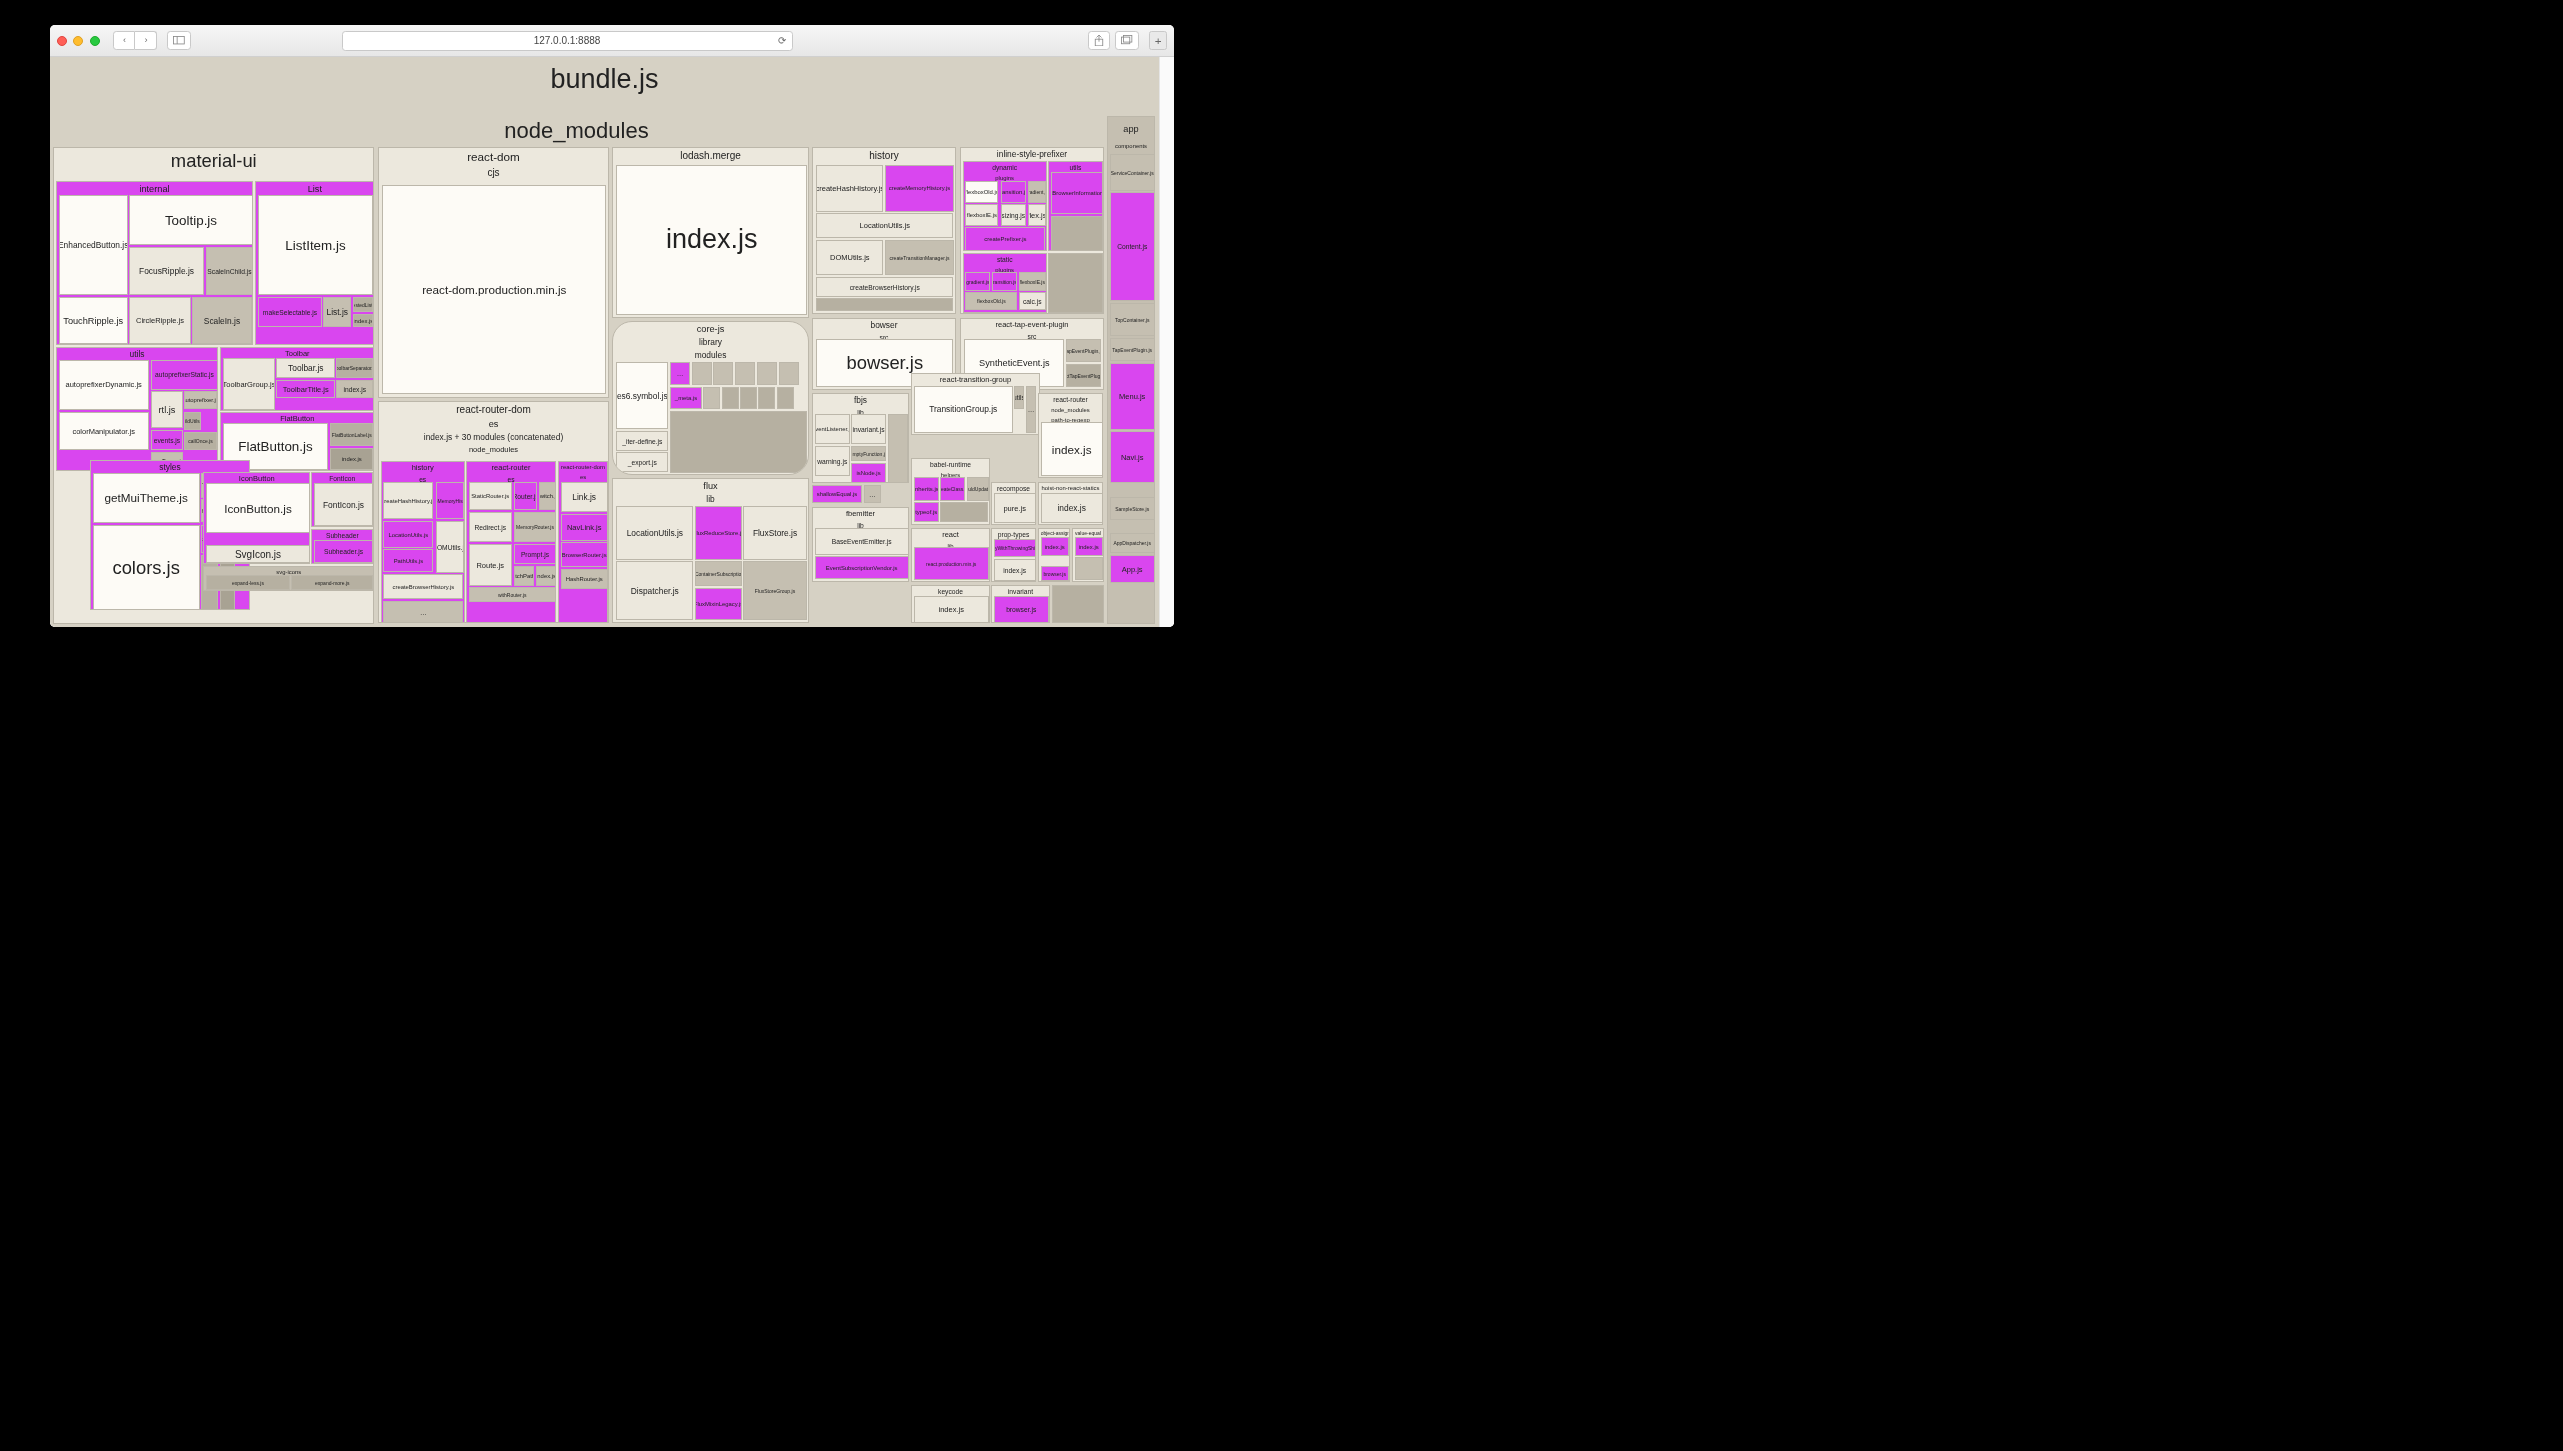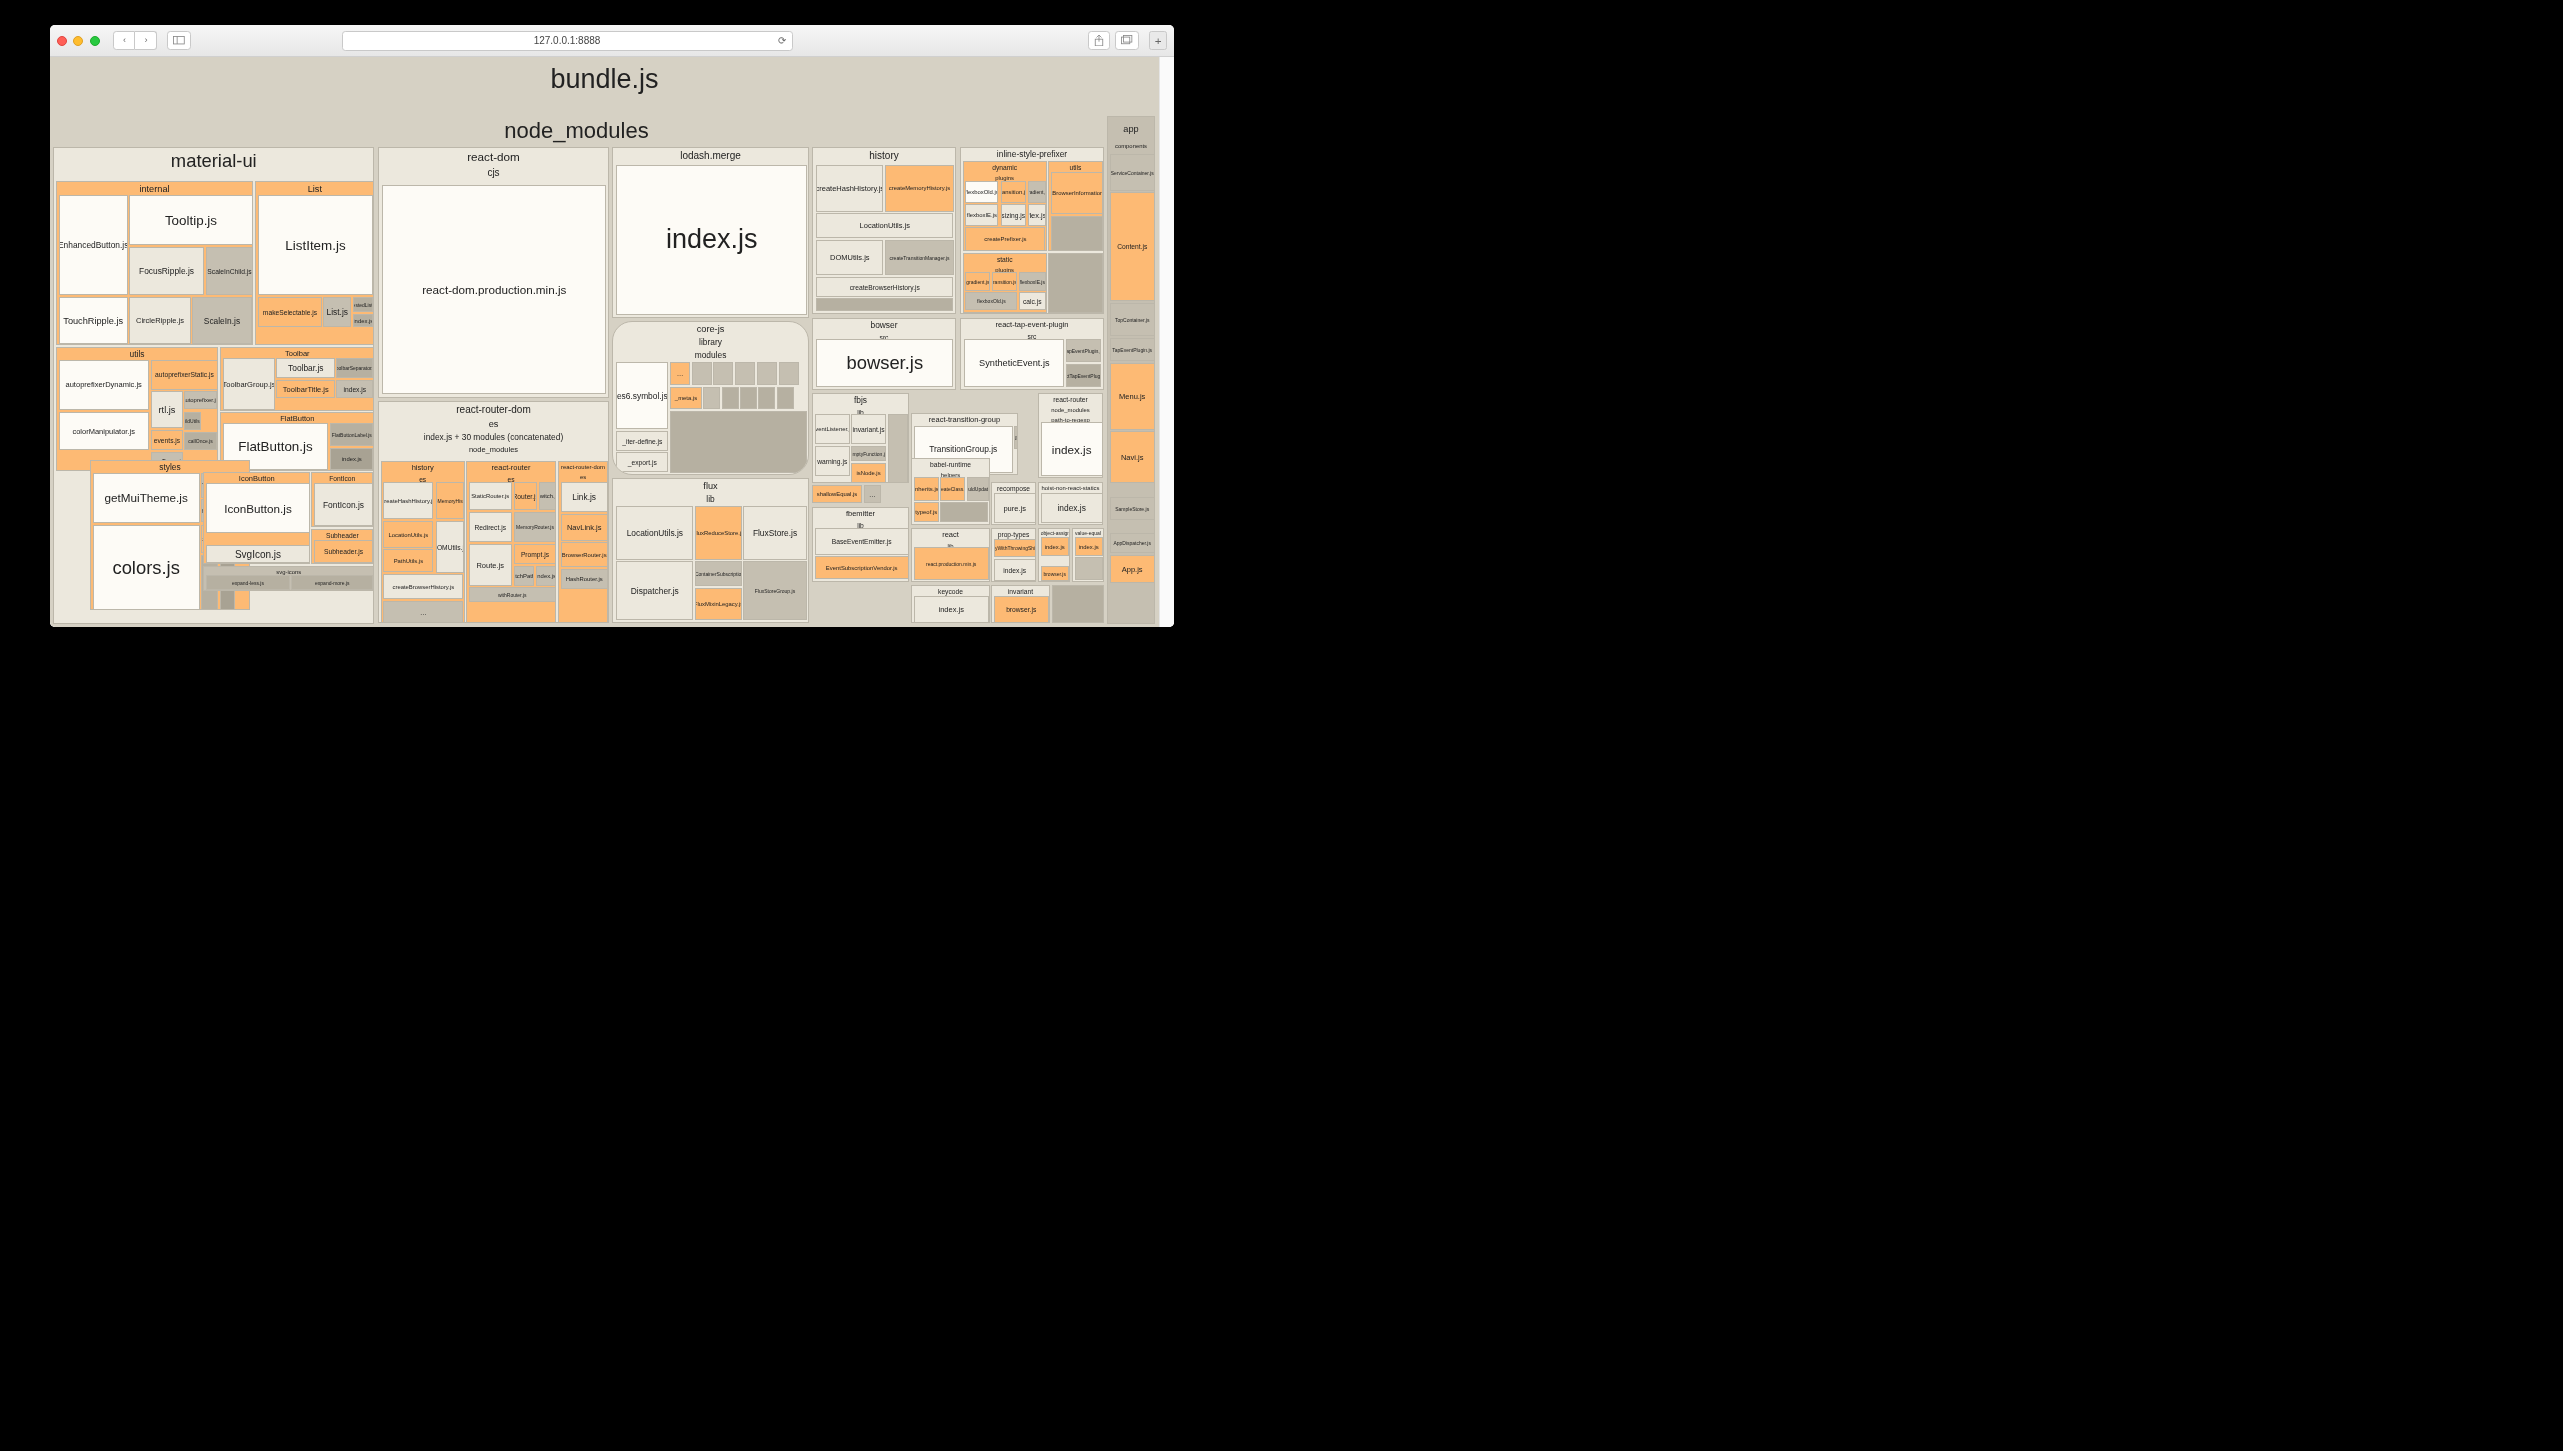--- a/index.html
+++ b/index.html
@@ -80,21 +80,21 @@
     line-height:1.15;
   }
   .leaf {
     display:flex; align-items:center; justify-content:center;
     text-align:center; color:#222; overflow:hidden;
     white-space:nowrap;
   }
   
   .s0 { background:#fdfbf6; }
   .s1 { background:#ece8dd; }
-  .s2 { background:#fdba74; }
+  .s2 { background:#d946ef; }
   .s3 { background:#c5bfb1; }
   .s4 { background:#b6b0a1; }
   .s5 { background:#a8a293; }
 
   .fs32 { font-size:27px; }
   .fs26 { font-size:22px; }
   .fs22 { font-size:18.4px; }
   .fs16 { font-size:13.4px; }
   .fs14 { font-size:11.7px; }
   .fs12 { font-size:10px; }
@@ -400,21 +400,21 @@
         <div class="node leaf s1 fs8" style="left:38px;top:20px;width:35px;height:30px;">invariant.js</div>
         <div class="node leaf s3 fs6" style="left:38px;top:52px;width:35px;height:15px;">emptyFunction.js</div>
         <div class="node leaf s1 fs8" style="left:1.7px;top:52px;width:35px;height:30px;">warning.js</div>
         <div class="node leaf s2 fs7" style="left:38px;top:69px;width:35px;height:20px;">isNode.js</div>
         <div class="node leaf s3 fs6" style="left:75px;top:20px;width:20px;height:69px;"></div>
       </div>
 
       <div class="node leaf s2 fs7" style="left:762px;top:428px;width:50px;height:18.4px;">shallowEqual.js</div>
       <div class="node leaf s3 fs8" style="left:814px;top:428px;width:16.7px;height:18.4px;">…</div>
 
-      <div class="node s1" style="left:861px;top:356px;width:107px;height:62px;">
+      <div class="node s1" style="left:861px;top:316px;width:129px;height:62px;">
         <div class="hdr fs9">react-transition-group</div>
         <div class="node leaf s0 fs10" style="left:1.7px;top:11.7px;width:99px;height:47px;">TransitionGroup.js</div>
         <div class="node leaf s3 fs8" style="left:102px;top:11.7px;width:10px;height:23.4px;">utils</div>
         <div class="node leaf s3 fs8" style="left:114px;top:11.7px;width:10px;height:47px;">…</div>
       </div>
 
       <div class="node s1" style="left:988px;top:336px;width:65px;height:85px;">
         <div class="hdr fs8">react-router</div>
         <div class="hdr fs7">node_modules</div>
         <div class="hdr fs7">path-to-regexp</div>

